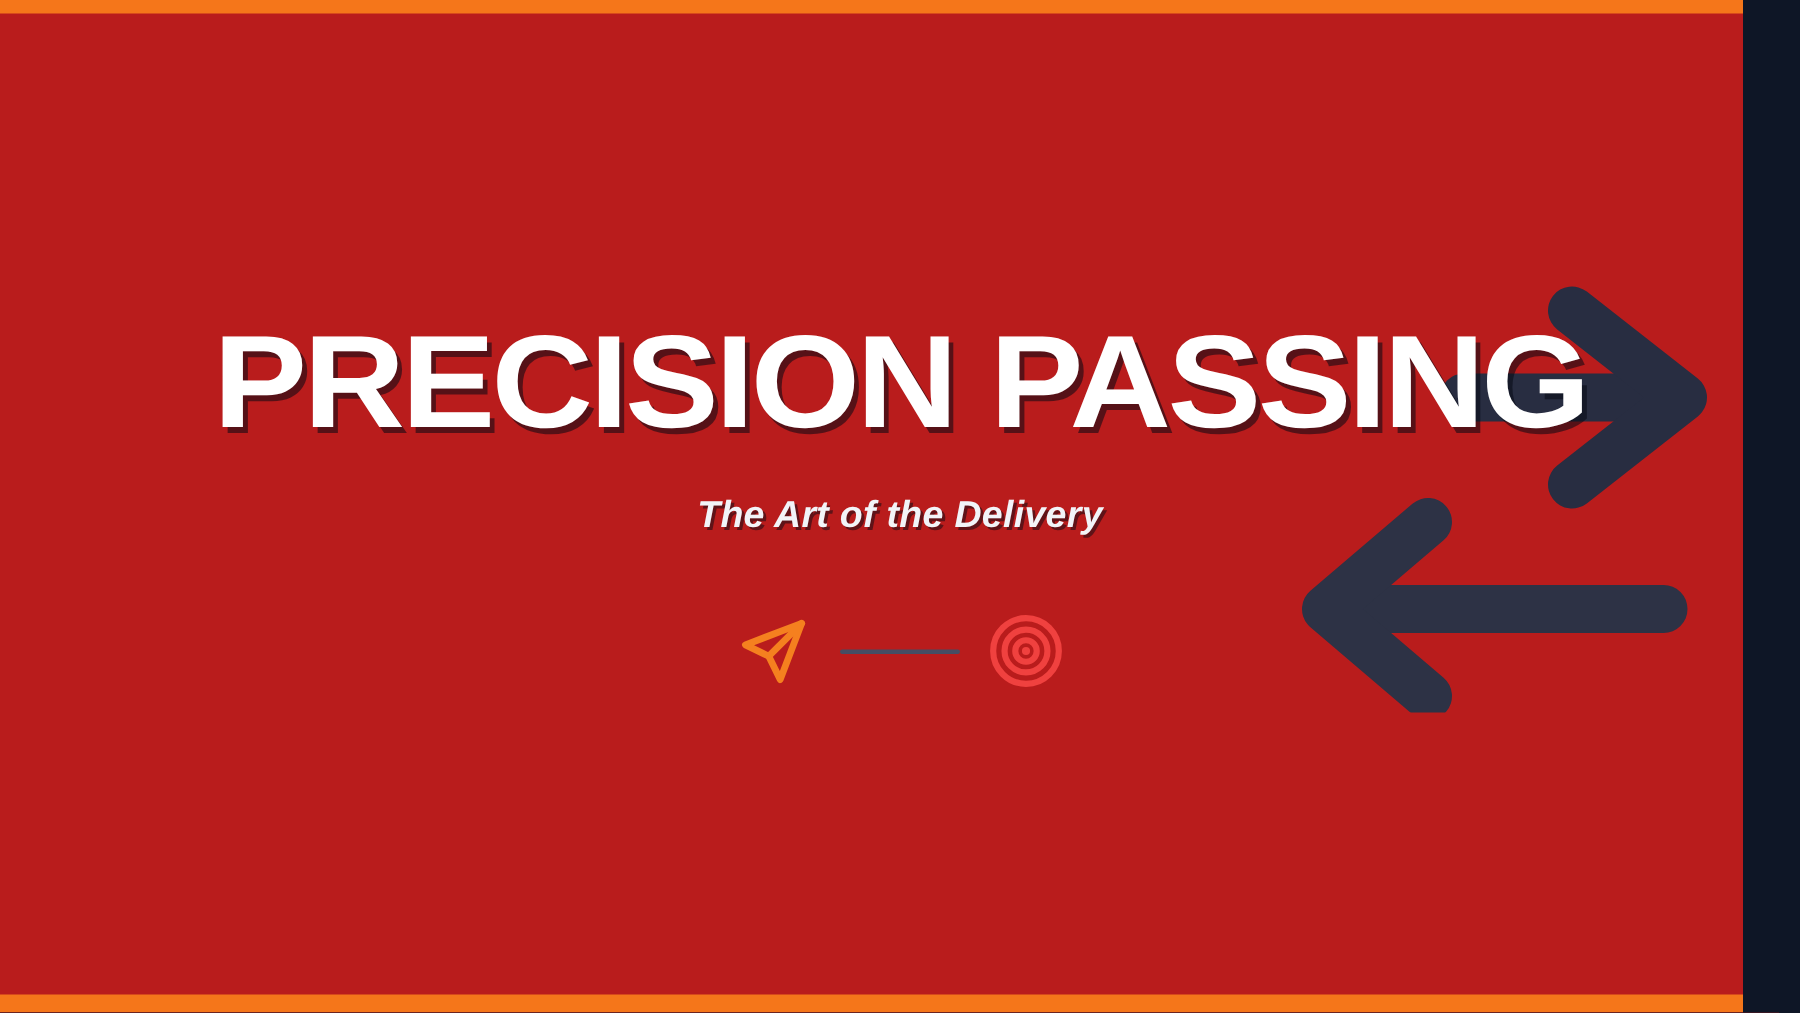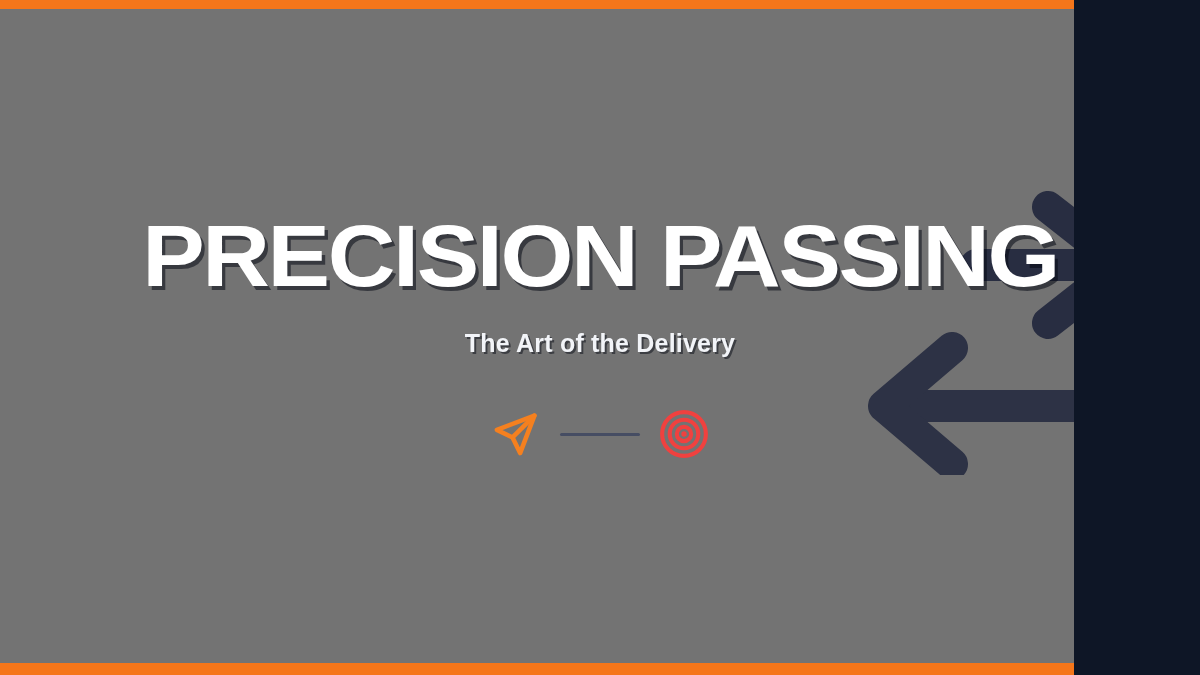--- a/index.html
+++ b/index.html
@@ -8,23 +8,23 @@
   html, body {
     width: 1200px;
     height: 675px;
     background: #0e1626;
     overflow: hidden;
     font-family: "Liberation Sans", sans-serif;
   }
 
   .slide {
     position: relative;
-    width: 1074px;
+    width: 1162px;
     height: 675px;
-    background: #737373;
+    background: #b91c1c;
     overflow: hidden;
   }
 
   
   .bar-top {
     position: absolute;
     left: 0; top: 0;
     width: 1200px;
     height: 9px;
     background: #f5761a;
@@ -75,20 +75,21 @@
     text-align: center;
     white-space: nowrap;
     transform: scaleX(1.09) scaleY(1.02);
     transform-origin: center center;
     text-shadow: 3px 4px 0 rgba(6,10,20,0.55);
     margin-bottom: 6px;
   }
 
   .subtitle {
     font-family: "Liberation Sans", sans-serif;
+    font-style: italic;
     font-weight: 700;
     font-size: 25px;
     letter-spacing: 0.2px;
     color: #f2f4f8;
     text-align: center;
     white-space: nowrap;
     text-shadow: 2px 2px 0 rgba(6,10,20,0.5);
     margin-top: 26px;
   }
 

